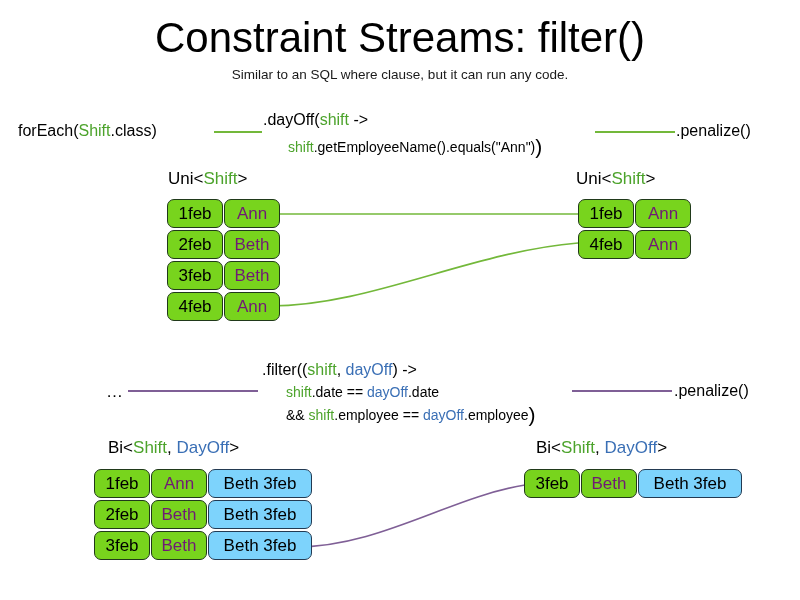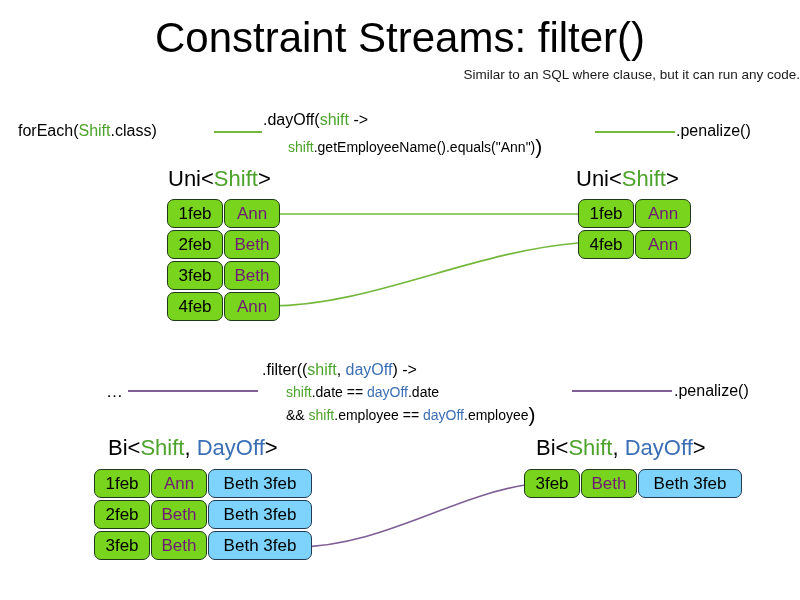--- a/index.html
+++ b/index.html
@@ -21,36 +21,36 @@
   #title {
     top: 18px; left: 0; width: 800px;
     text-align: center;
     font-size: 42px;
     line-height: 40px;
     color: #000;
     white-space: nowrap;
   }
   #subtitle {
     top: 66px; left: 0; width: 800px;
-    text-align: right;
+    text-align: center;
     font-size: 13.5px;
     line-height: 18px;
     color: #1a1a1a;
   }
 
   
   .code { font-size: 16px; line-height: 20px; white-space: nowrap; }
   .code.sm { font-size: 14px; line-height: 19px; }
   .tok-green { color: #4ca32b; }
   .tok-blue  { color: #3a6fb5; }
   .tok-black { color: #000000; }
   .paren-big { font-size: 21px; line-height: 0; vertical-align: -2px; }
 
   
-  .type-label { font-size: 22px; line-height: 21px; white-space: nowrap; color: #000; }
+  .type-label { font-size: 17px; line-height: 21px; white-space: nowrap; color: #000; }
 
   
   .tuple-table { display: flex; flex-direction: column; gap: 2px; }
   .tuple-row { display: flex; gap: 1px; }
   .cell {
     border: 1.6px solid #20391a;
     border-radius: 7px;
     box-sizing: border-box;
     height: 29px;
     display: flex;

